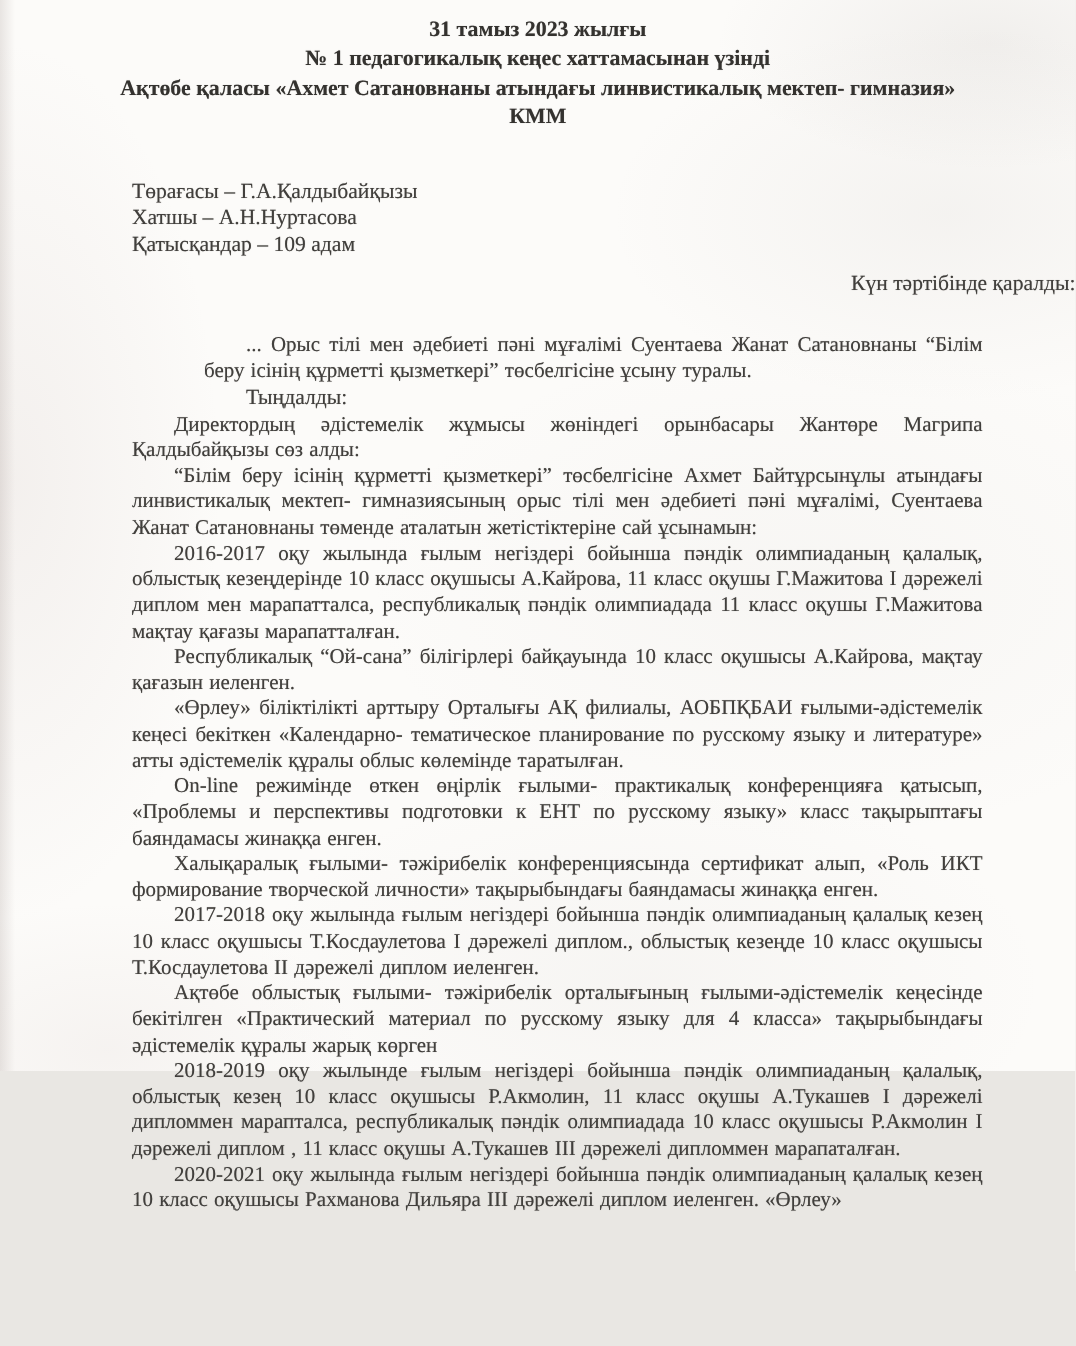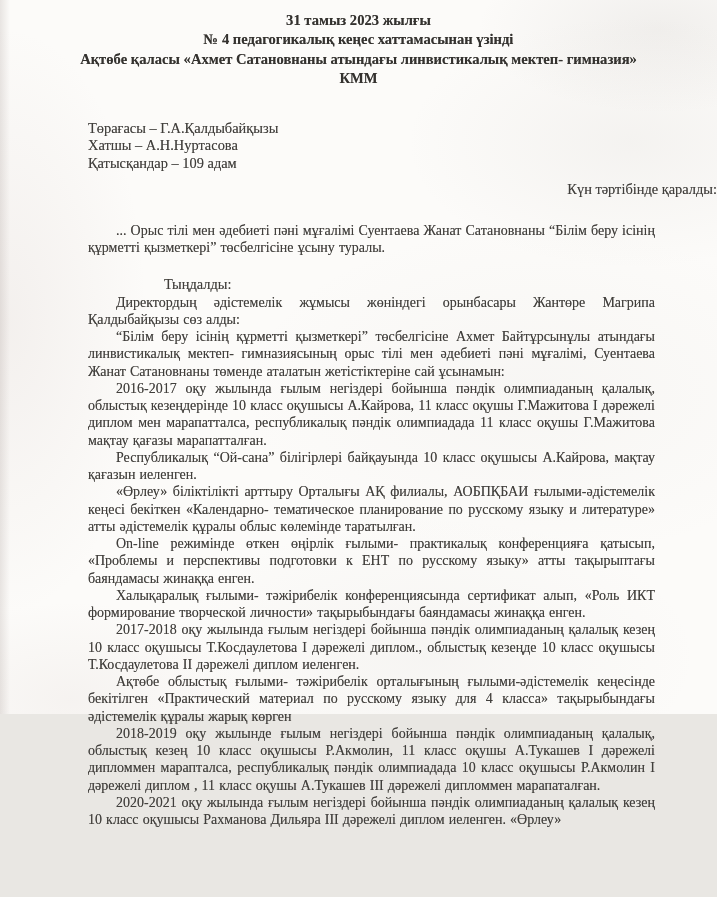--- a/index.html
+++ b/index.html
@@ -53,35 +53,35 @@
     margin: 0 62px 0 88px;
   }
   .para {
     margin: 0;
     font-size: 14px;
     line-height: 17.25px;
     text-align: justify;
     text-indent: 28px;
     word-spacing: 0.6px;
   }
-  .agenda-para { margin-top: 23px; }
+  .agenda-para { margin-top: 23px; margin-left: 48px; }
   .heard-heading {
-    margin: 20px 0 0 76px;
+    margin: 1px 0 0 76px;
     font-size: 14.4px;
     line-height: 17.4px;
   }
 </style>
 </head>
 <body>
 
 <div class="page ink">
 
   <div class="header">
     <div>31 тамыз 2023 жылғы</div>
-    <div>№ 4 педагогикалық кеңес хаттамасынан үзінді</div>
+    <div>№ 1 педагогикалық кеңес хаттамасынан үзінді</div>
     <div>Ақтөбе қаласы «Ахмет Сатановнаны атындағы линвистикалық мектеп- гимназия»</div>
     <div>КММ</div>
   </div>
 
   <div class="meta">
     <div>Төрағасы – Г.А.Қалдыбайқызы</div>
     <div>Хатшы – А.Н.Нуртасова</div>
     <div>Қатысқандар – 109 адам</div>
   </div>
 
@@ -90,21 +90,21 @@
   <div class="content">
     <p class="para agenda-para">... Орыс тілі мен әдебиеті пәні мұғалімі Суентаева Жанат Сатановнаны “Білім беру ісінің құрметті қызметкері” төсбелгісіне ұсыну туралы.</p>
 
     <div class="heard-heading">Тыңдалды:</div>
 
     <p class="para">Директордың әдістемелік жұмысы жөніндегі орынбасары Жантөре Магрипа Қалдыбайқызы сөз алды:</p>
     <p class="para">“Білім беру ісінің құрметті қызметкері” төсбелгісіне Ахмет Байтұрсынұлы атындағы линвистикалық мектеп- гимназиясының орыс тілі мен әдебиеті пәні мұғалімі, Суентаева Жанат Сатановнаны төменде аталатын жетістіктеріне сай ұсынамын:</p>
     <p class="para">2016-2017 оқу жылында ғылым негіздері бойынша пәндік олимпиаданың қалалық, облыстық кезеңдерінде 10 класс оқушысы А.Кайрова, 11 класс оқушы Г.Мажитова I дәрежелі диплом мен марапатталса, республикалық пәндік олимпиадада 11 класс оқушы Г.Мажитова мақтау қағазы марапатталған.</p>
     <p class="para">Республикалық “Ой-сана” білігірлері байқауында 10 класс оқушысы А.Кайрова, мақтау қағазын иеленген.</p>
     <p class="para">«Өрлеу» біліктілікті арттыру Орталығы АҚ филиалы, АОБПҚБАИ ғылыми-әдістемелік кеңесі бекіткен «Календарно- тематическое планирование по русскому языку и литературе» атты әдістемелік құралы облыс көлемінде таратылған.</p>
-    <p class="para">On-line режимінде өткен өңірлік ғылыми- практикалық конференцияға қатысып, «Проблемы и перспективы подготовки к ЕНТ по русскому языку» атты тақырыптағы баяндамасы жинаққа енген.</p>
+    <p class="para">On-line режимінде өткен өңірлік ғылыми- практикалық конференцияға қатысып, «Проблемы и перспективы подготовки к ЕНТ по русскому языку» класс тақырыптағы баяндамасы жинаққа енген.</p>
     <p class="para">Халықаралық ғылыми- тәжірибелік конференциясында сертификат алып, «Роль ИКТ формирование творческой личности» тақырыбындағы баяндамасы жинаққа енген.</p>
     <p class="para">2017-2018 оқу жылында ғылым негіздері бойынша пәндік олимпиаданың қалалық кезең 10 класс оқушысы Т.Косдаулетова I дәрежелі диплом., облыстық кезеңде 10 класс оқушысы Т.Косдаулетова II дәрежелі диплом иеленген.</p>
     <p class="para">Ақтөбе облыстық ғылыми- тәжірибелік орталығының ғылыми-әдістемелік кеңесінде бекітілген «Практический материал по русскому языку для 4 класса» тақырыбындағы әдістемелік құралы жарық көрген</p>
     <p class="para">2018-2019 оқу жылынде ғылым негіздері бойынша пәндік олимпиаданың қалалық, облыстық кезең 10 класс оқушысы Р.Акмолин, 11 класс оқушы А.Тукашев I дәрежелі дипломмен марапталса, республикалық пәндік олимпиадада 10 класс оқушысы Р.Акмолин I дәрежелі диплом , 11 класс оқушы А.Тукашев III дәрежелі дипломмен марапаталған.</p>
     <p class="para">2020-2021 оқу жылында ғылым негіздері бойынша пәндік олимпиаданың қалалық кезең 10 класс оқушысы Рахманова Дильяра III дәрежелі диплом иеленген. «Өрлеу»</p>
   </div>
 
 </div>
 
 </body></html>

